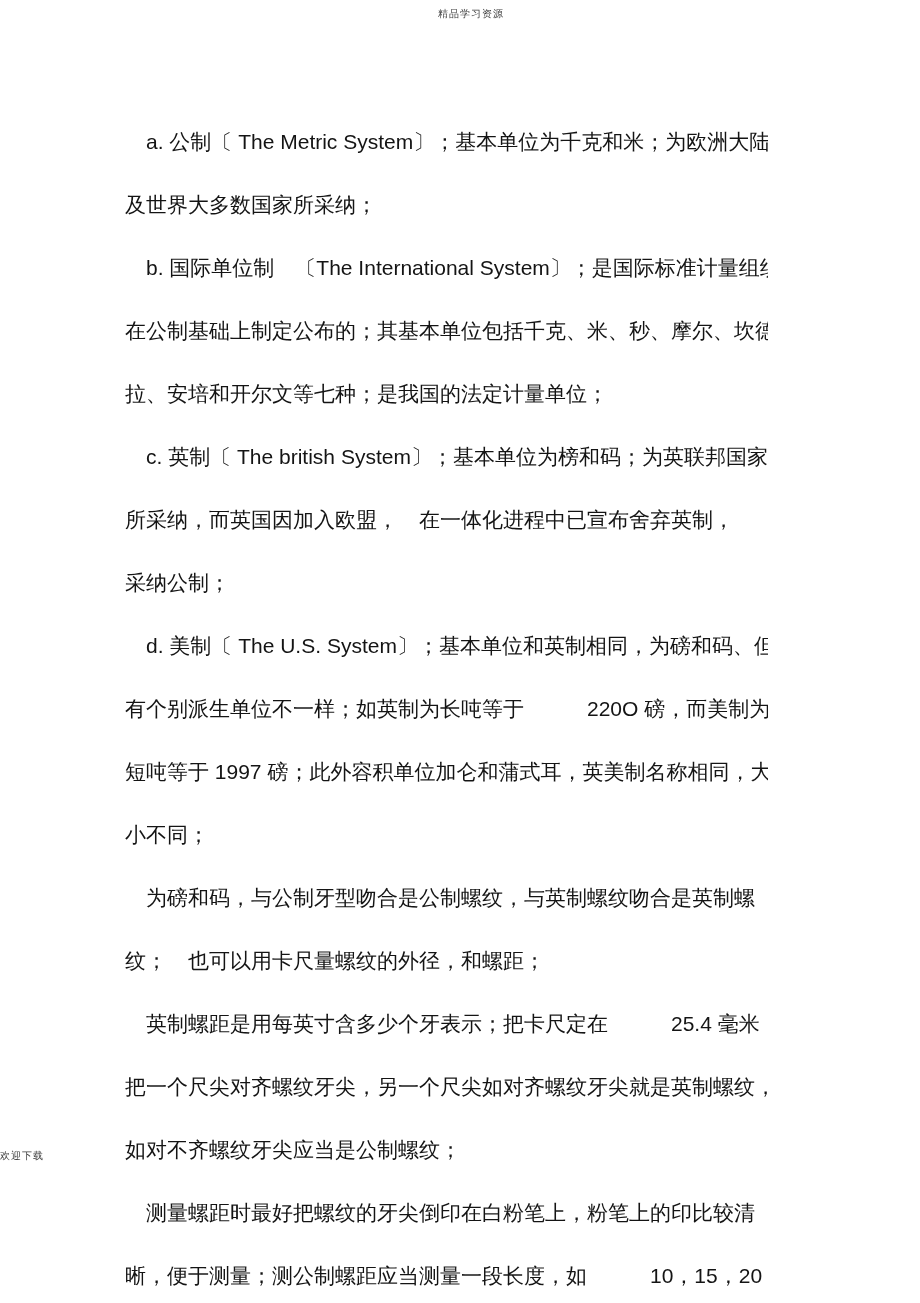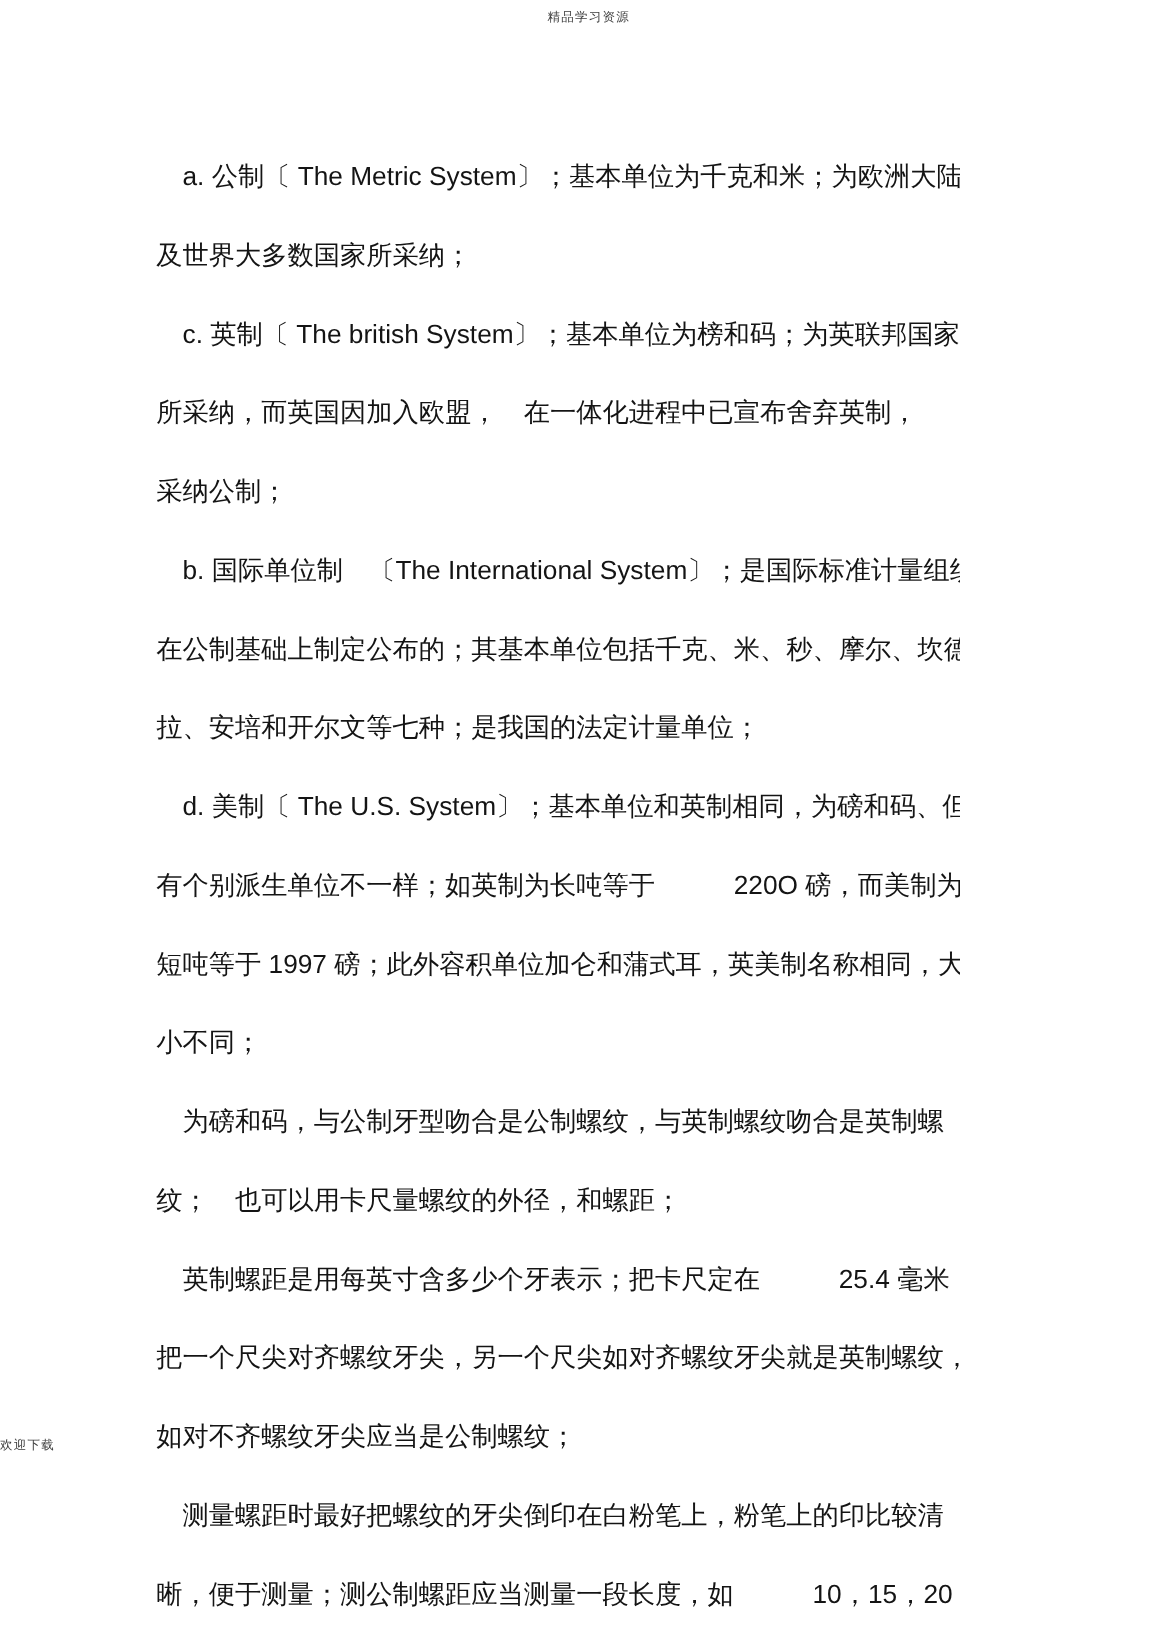--- a/index.html
+++ b/index.html
@@ -56,23 +56,23 @@
 <body>
 
 <div class="page">
 
   <div class="watermark-top">精品学习资源</div>
 
   <div class="doc-content">
 
       <p>a. 公制〔 The Metric System〕；基本单位为千克和米；为欧洲大陆及世界大多数国家所采纳；</p>
 
+      <p>b. 国际单位制　〔The International System〕；是国际标准计量组织在公制基础上制定公布的；其基本单位包括千克、米、秒、摩尔、坎德拉、安培和开尔文等七种；是我国的法定计量单位；</p>
+
       <p>c. 英制〔 The british System〕；基本单位为榜和码；为英联邦国家所采纳，而英国因加入欧盟，　在一体化进程中已宣布舍弃英制，　　采纳公制；</p>
-
-      <p>b. 国际单位制　〔The International System〕；是国际标准计量组织在公制基础上制定公布的；其基本单位包括千克、米、秒、摩尔、坎德拉、安培和开尔文等七种；是我国的法定计量单位；</p>
 
       <p>d. 美制〔 The U.S. System〕；基本单位和英制相同，为磅和码、但有个别派生单位不一样；如英制为长吨等于　　　220O 磅，而美制为短吨等于 1997 磅；此外容积单位加仑和蒲式耳，英美制名称相同，大小不同；</p>
 
       <p>为磅和码，与公制牙型吻合是公制螺纹，与英制螺纹吻合是英制螺纹；　也可以用卡尺量螺纹的外径，和螺距；</p>
 
 
 
       <p>英制螺距是用每英寸含多少个牙表示；把卡尺定在　　　25.4 毫米，把一个尺尖对齐螺纹牙尖，另一个尺尖如对齐螺纹牙尖就是英制螺纹，　　　　如对不齐螺纹牙尖应当是公制螺纹；</p>
 
       <p>测量螺距时最好把螺纹的牙尖倒印在白粉笔上，粉笔上的印比较清晰，便于测量；测公制螺距应当测量一段长度，如　　　10，15，20，毫米等等，数一下含多少牙，算出螺距；</p>

